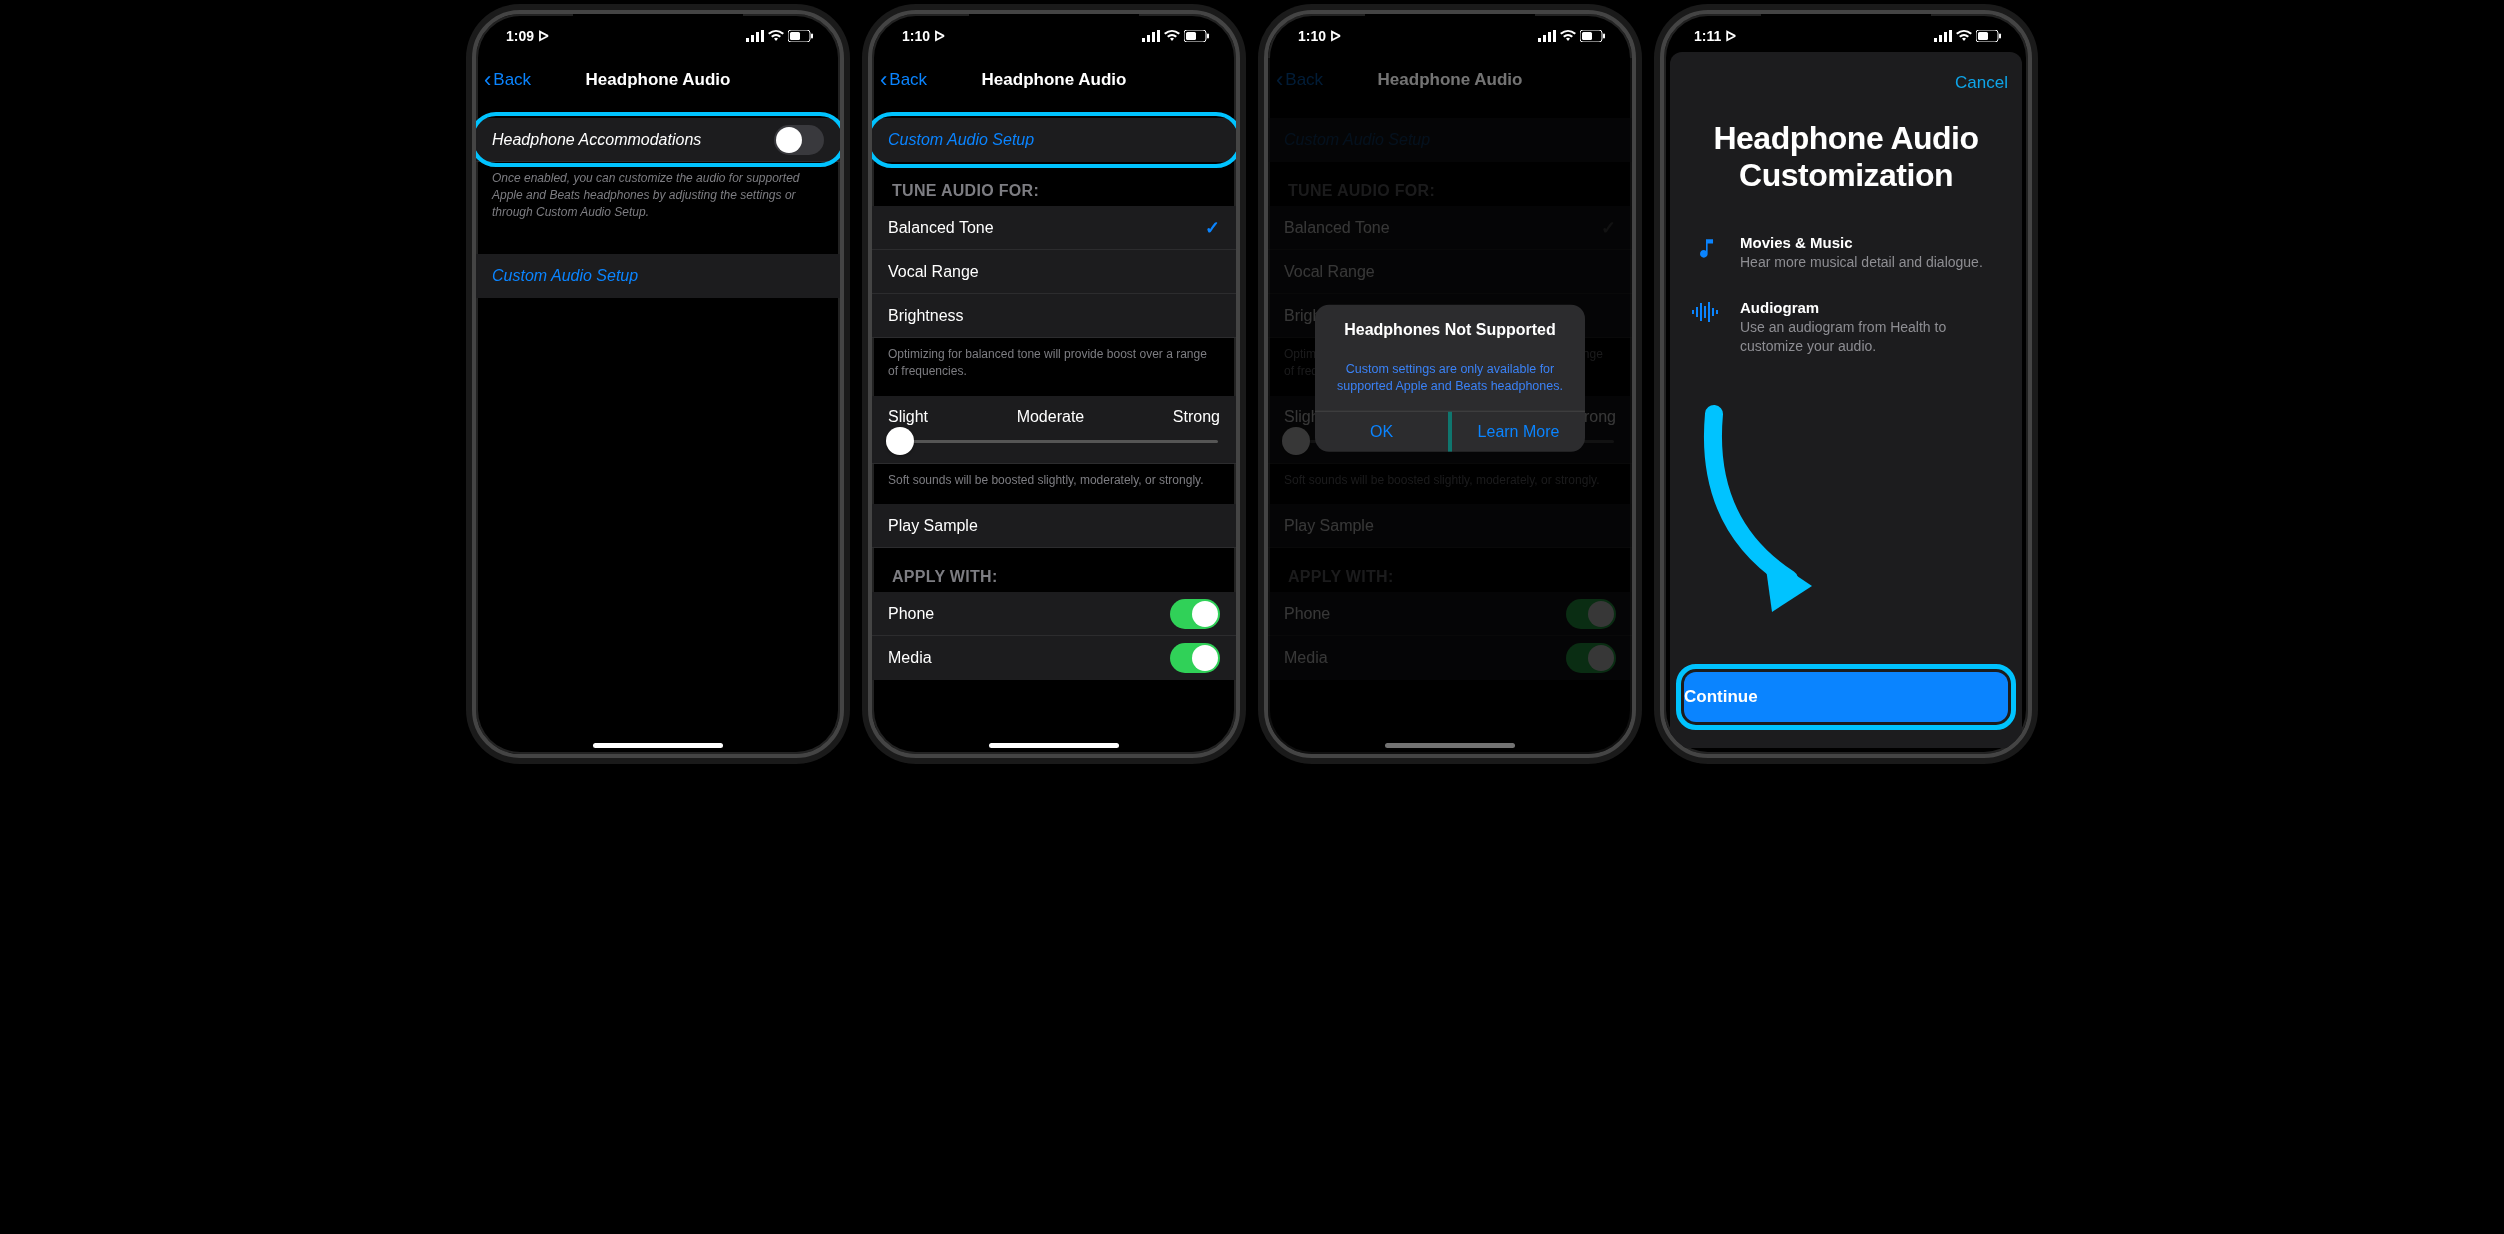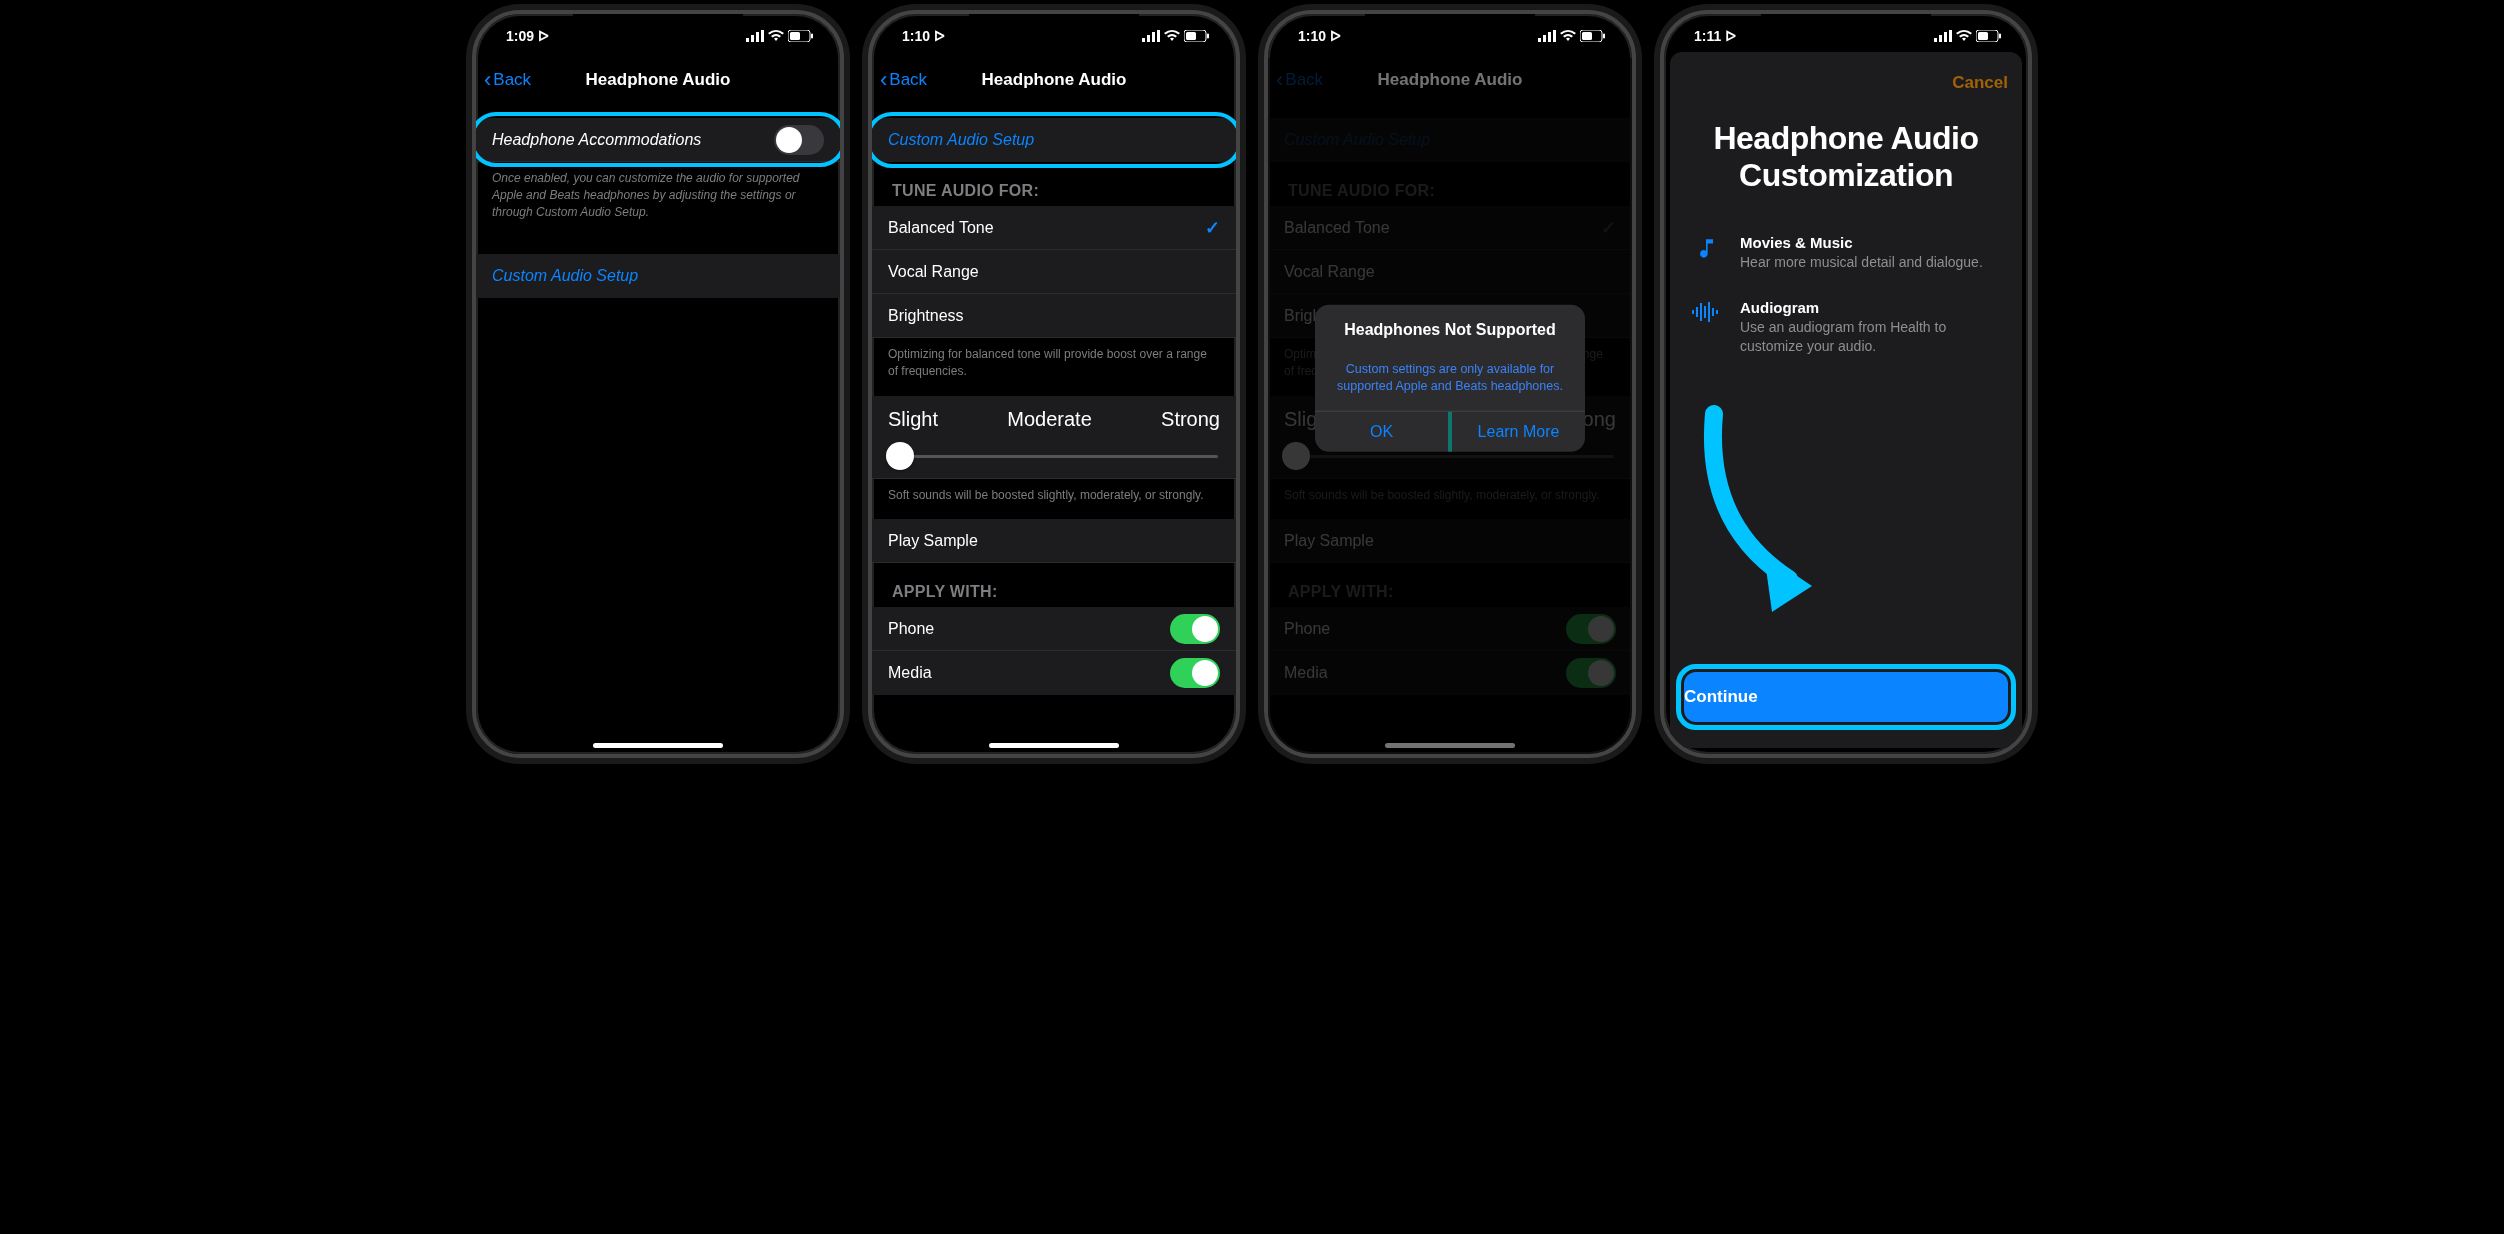--- a/index.html
+++ b/index.html
@@ -22,36 +22,36 @@
 .header-label { font-size:16px; color:#7d7d82; padding:20px 20px 6px; text-transform:uppercase; letter-spacing:0.3px;font-weight:bold; }
 .group { margin-top:18px;font-style:italic; }
 .group:first-child { margin-top:16px; }
 .toggle { width:50px; height:30px; background:#39393d; border-radius:15px; position:relative; }
 .toggle .knob { width:26px; height:26px; background:#fff; border-radius:50%; position:absolute; top:2px; left:2px; }
 .toggle.on { background:#30d158; }
 .toggle.on .knob { left:22px; }
 .highlight { position:relative; }
 .highlight::after { content:""; position:absolute; inset:-6px; border:4px solid #00c3ff; border-radius:26px; pointer-events:none; }
 .slider-cell { flex-direction:column; align-items:stretch; padding:12px 16px 16px; }
-.slider-labels { display:flex; justify-content:space-between; font-size:20px; margin-bottom:10px; }
+.slider-labels { display:flex; justify-content:space-between; font-size:16px; }
 .slider-track { height:3px; background:#555; border-radius:2px; position:relative; margin:14px 2px 4px; }
 .slider-thumb { width:28px; height:28px; background:#fff; border-radius:50%; position:absolute; top:-13px; left:-4px; box-shadow:0 1px 3px rgba(0,0,0,.4); }
 .check { color:#0a84ff; font-size:18px; font-weight:600; }
 .check.dim { color:#555; }
 .homebar { position:absolute; bottom:6px; left:50%; transform:translateX(-50%); width:130px; height:5px; background:#fff; border-radius:3px; }
 .dim-overlay { position:absolute; inset:44px 0 0 0; background:rgba(0,0,0,.55); z-index:5; }
 .alert { position:absolute; top:50%; left:50%; transform:translate(-50%,-54%); width:270px; background:#2c2c2e; border-radius:14px; overflow:hidden; z-index:10; text-align:center; }
 .alert-title { font-size:16px; font-weight:600; padding:16px 16px 2px; }
 .alert-msg { font-size:12.5px; color:#3b82f6; padding:2px 18px 16px; line-height:1.35;margin-top:18px; }
 .alert-btns { display:flex; border-top:1px solid #444; }
 .alert-btn { flex:1; padding:11px 0; color:#0a84ff; font-size:16px; border-right:4px solid #0f766e; }
 .alert-btn:last-child { border-right:none; }
 .sheet-bg { position:absolute; inset:38px 6px 6px 6px; background:#1c1c1e; border-radius:12px; z-index:1; }
 .sheet-nav { position:relative; z-index:2; height:50px; display:flex; align-items:center; justify-content:flex-end; padding:0 20px; }
-.cancel { color:#a16207; font-size:17px;font-weight:bold; }
+.cancel { color:#0ea5e9; font-size:17px; }
 .sheet-content { position:relative; z-index:2; padding:0 26px; height:calc(100% - 100px); }
 .sheet-title { font-size:32px; font-weight:700; text-align:center; line-height:1.15; margin:12px 0 40px; letter-spacing:-0.5px; }
 .info-row { display:flex; gap:18px; margin-bottom:28px; }
 .info-icon { width:32px; color:#0a84ff; flex-shrink:0; display:flex; align-items:flex-start; justify-content:center; padding-top:2px; }
 .info-title { font-size:15px; font-weight:600; margin-bottom:2px; }
 .info-sub { font-size:14px; color:#8e8e93; line-height:1.35; }
 .continue-btn { position:absolute; bottom:32px; left:20px; right:20px; background:#0a84ff; color:#fff; border-radius:12px; padding:15px 0; font-size:17px; font-weight:600; z-index:2; }
 .continue-highlight::after { content:""; position:absolute; inset:-8px; border:5px solid #00c3ff; border-radius:20px; }
 .arrow-svg { position:absolute; left:30px; top:390px; z-index:3; }
 .dimmed .cell, .dimmed .header-label, .dimmed .footer, .dimmed .link, .dimmed .back { opacity:.48; }

